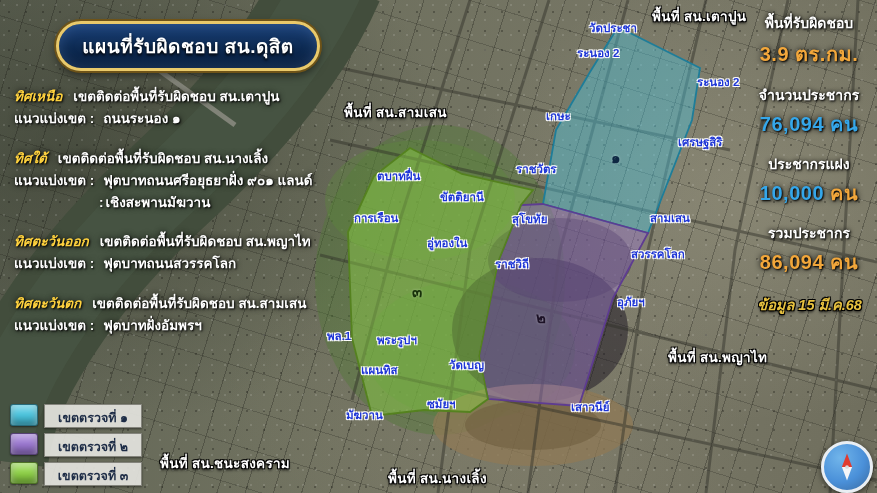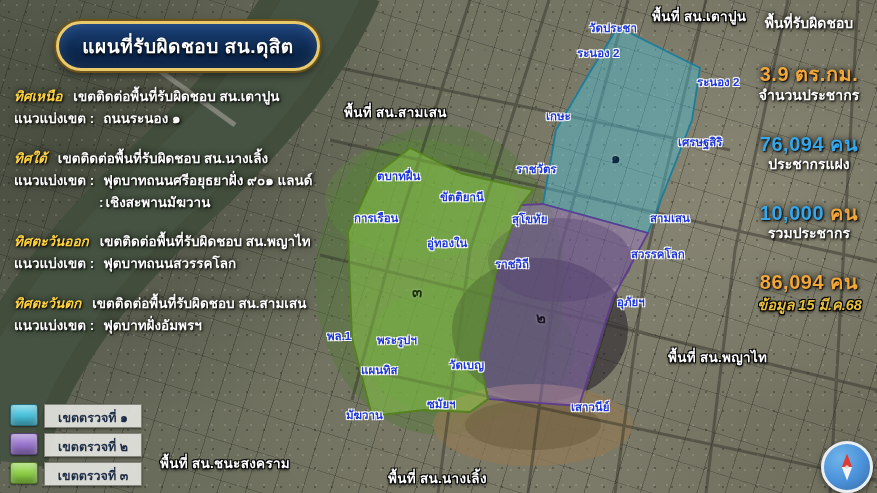--- a/index.html
+++ b/index.html
@@ -45,21 +45,21 @@
     white-space:nowrap;
   }
   .info-block .dir{color:#ffd23e;margin-right:11px;font-style:italic;}
   .info-block .bl{margin-right:9px;}
   .info-block .indent{padding-left:85px;display:inline-block;}
   
   .stats{position:absolute;left:746px;top:0;width:126px;height:340px;text-align:center;}
   .s-label{position:absolute;width:100%;color:#fff;font-size:14px;font-weight:bold;
     text-shadow:1px 1px 2px #000,0 0 5px #000;}
   .s-value{position:absolute;width:100%;font-size:20px;font-weight:bold;letter-spacing:.5px;
-    text-shadow:1px 1px 2px #000,0 0 6px #000;margin-top:20px;}
+    text-shadow:1px 1px 2px #000,0 0 6px #000;}
   .s-date{position:absolute;width:120%;left:-12px;font-size:14.5px;font-weight:bold;font-style:italic;
     text-shadow:-1px -1px 0 #000,1px -1px 0 #000,-1px 1px 0 #000,1px 1px 0 #000,0 2px 3px #000;}
   
   .legend{position:absolute;left:10px;top:404px;}
   .legend-row{display:flex;margin-bottom:5px;height:24px;}
   .swatch{
     width:26px;height:20px;border-radius:3px;margin-right:6px;
     border:1px solid rgba(0,0,0,.45);
     box-shadow:inset 0 5px 7px rgba(255,255,255,.45), inset 0 -5px 7px rgba(0,0,0,.35), 0 1px 2px rgba(0,0,0,.5);
   }

